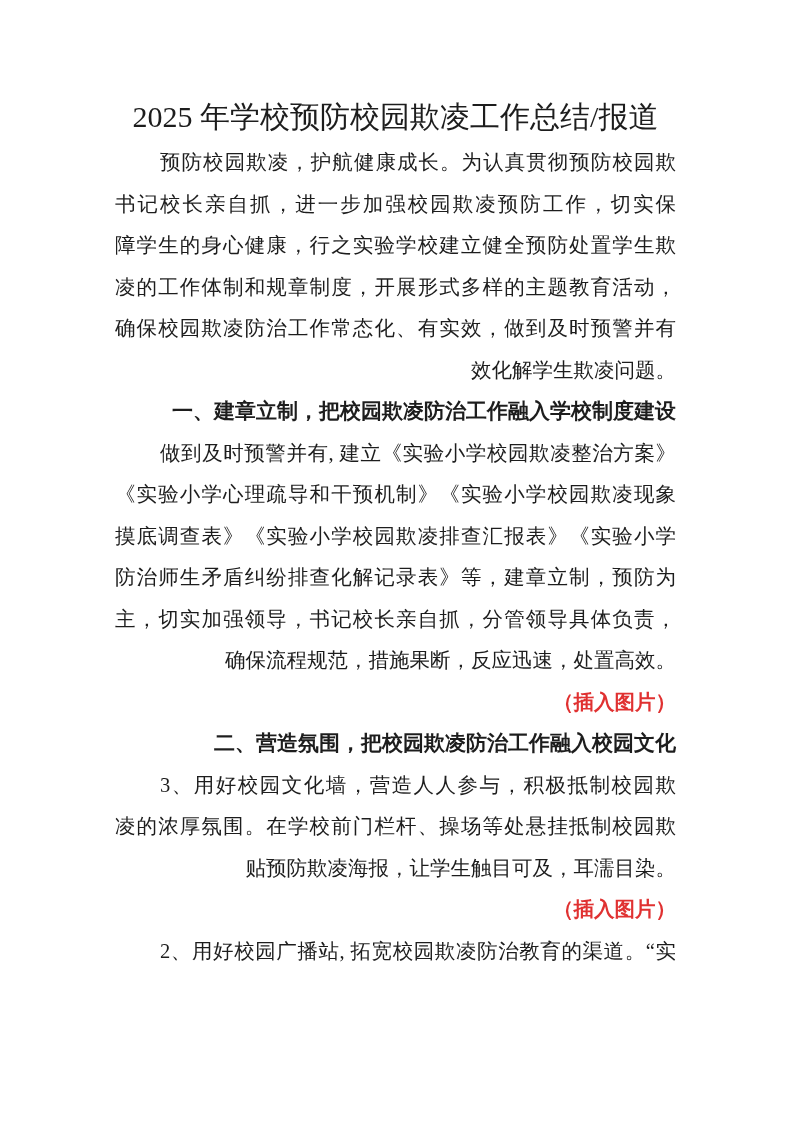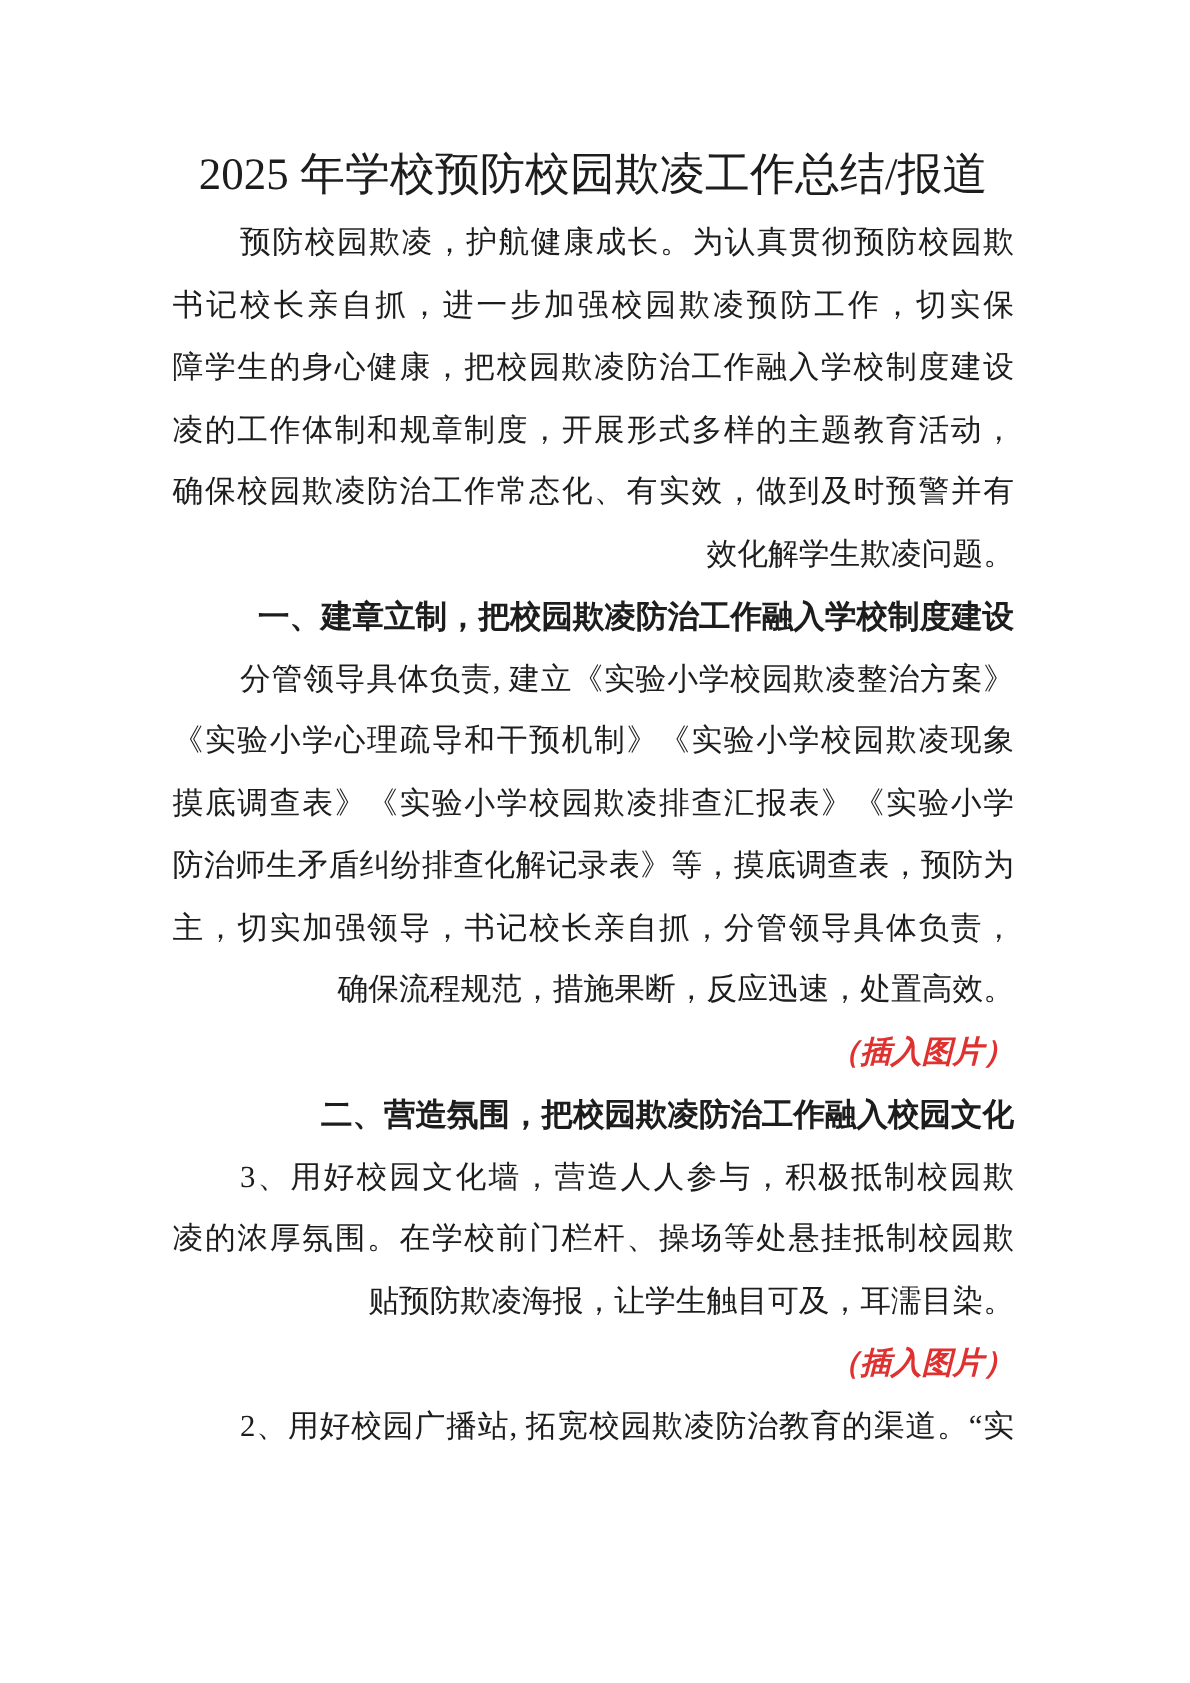--- a/index.html
+++ b/index.html
@@ -50,45 +50,44 @@
     text-align: justify;
     text-align-last: justify;
     -moz-text-align-last: justify;
   }
   .block.heading .line {
     font-weight: bold;
     font-size: 21px;
   }
   .block.red .line {
     font-weight: bold;
-    font-style: italic;
   }
 </style>
 </head>
 <body>
 
 <div class="page">
   <h1 class="doc-title">2025 年学校预防校园欺凌工作总结/报道</h1>
   <div class="doc-body">
       <div class="block paragraph">
         <div class="line fill indent">预防校园欺凌，护航健康成长。为认真贯彻预防校园欺</div>
         <div class="line fill">书记校长亲自抓，进一步加强校园欺凌预防工作，切实保</div>
-        <div class="line fill">障学生的身心健康，把校园欺凌防治工作融入学校制度建设</div>
+        <div class="line fill">障学生的身心健康，行之实验学校建立健全预防处置学生欺</div>
         <div class="line fill">凌的工作体制和规章制度，开展形式多样的主题教育活动，</div>
         <div class="line fill">确保校园欺凌防治工作常态化、有实效，做到及时预警并有</div>
         <div class="line">效化解学生欺凌问题。</div>
       </div>
       <div class="block heading">
         <div class="line indent">一、建章立制，把校园欺凌防治工作融入学校制度建设</div>
       </div>
       <div class="block paragraph">
-        <div class="line fill indent">分管领导具体负责, 建立《实验小学校园欺凌整治方案》</div>
+        <div class="line fill indent">做到及时预警并有, 建立《实验小学校园欺凌整治方案》</div>
         <div class="line fill">《实验小学心理疏导和干预机制》《实验小学校园欺凌现象</div>
         <div class="line fill">摸底调查表》《实验小学校园欺凌排查汇报表》《实验小学</div>
-        <div class="line fill">防治师生矛盾纠纷排查化解记录表》等，摸底调查表，预防为</div>
+        <div class="line fill">防治师生矛盾纠纷排查化解记录表》等，建章立制，预防为</div>
         <div class="line fill">主，切实加强领导，书记校长亲自抓，分管领导具体负责，</div>
         <div class="line">确保流程规范，措施果断，反应迅速，处置高效。</div>
       </div>
       <div class="block red">
         <div class="line indent" style="color: rgb(224, 49, 49);">（插入图片）</div>
       </div>
       <div class="block heading">
         <div class="line indent">二、营造氛围，把校园欺凌防治工作融入校园文化</div>
       </div>
       <div class="block paragraph">

